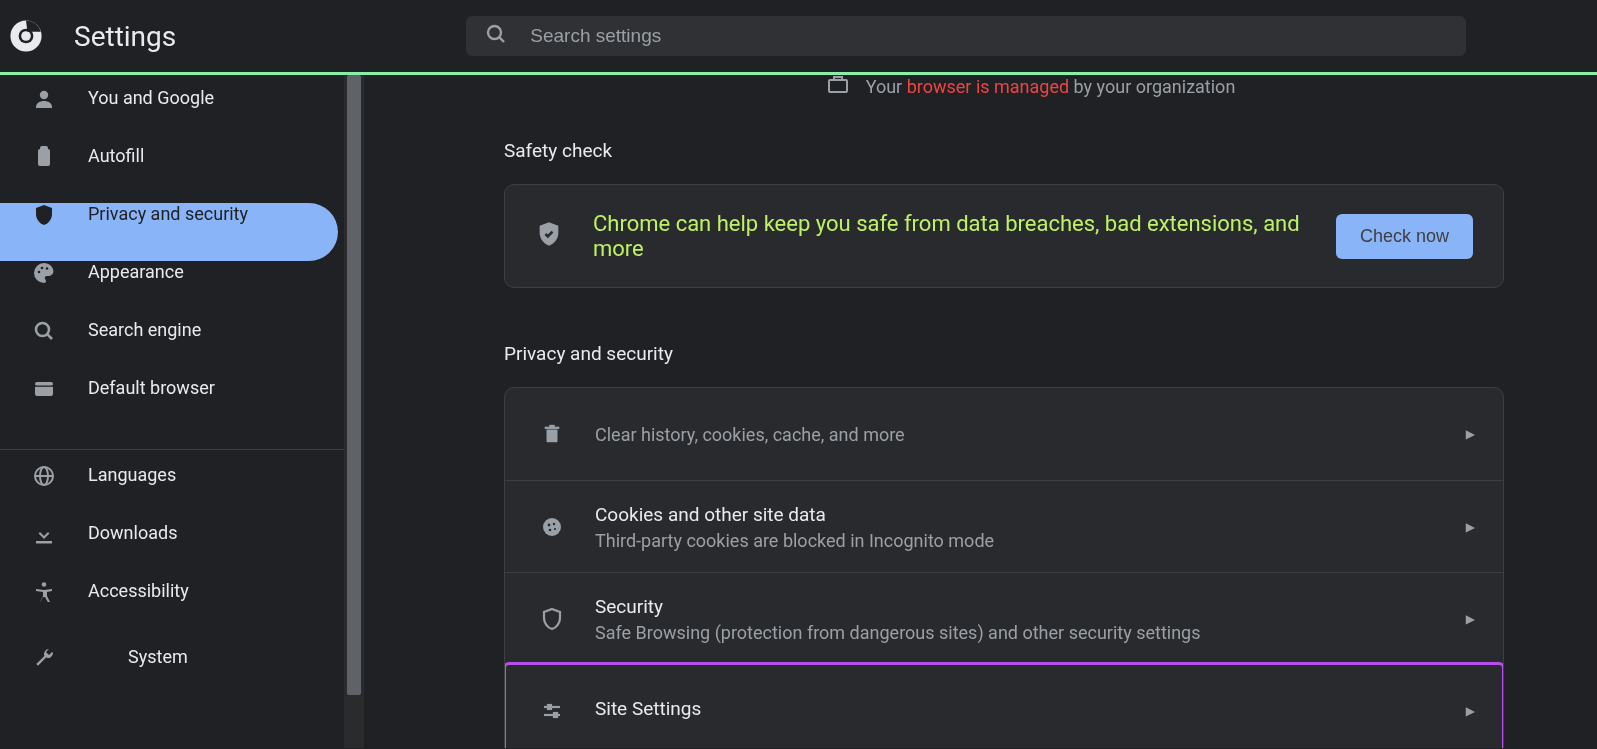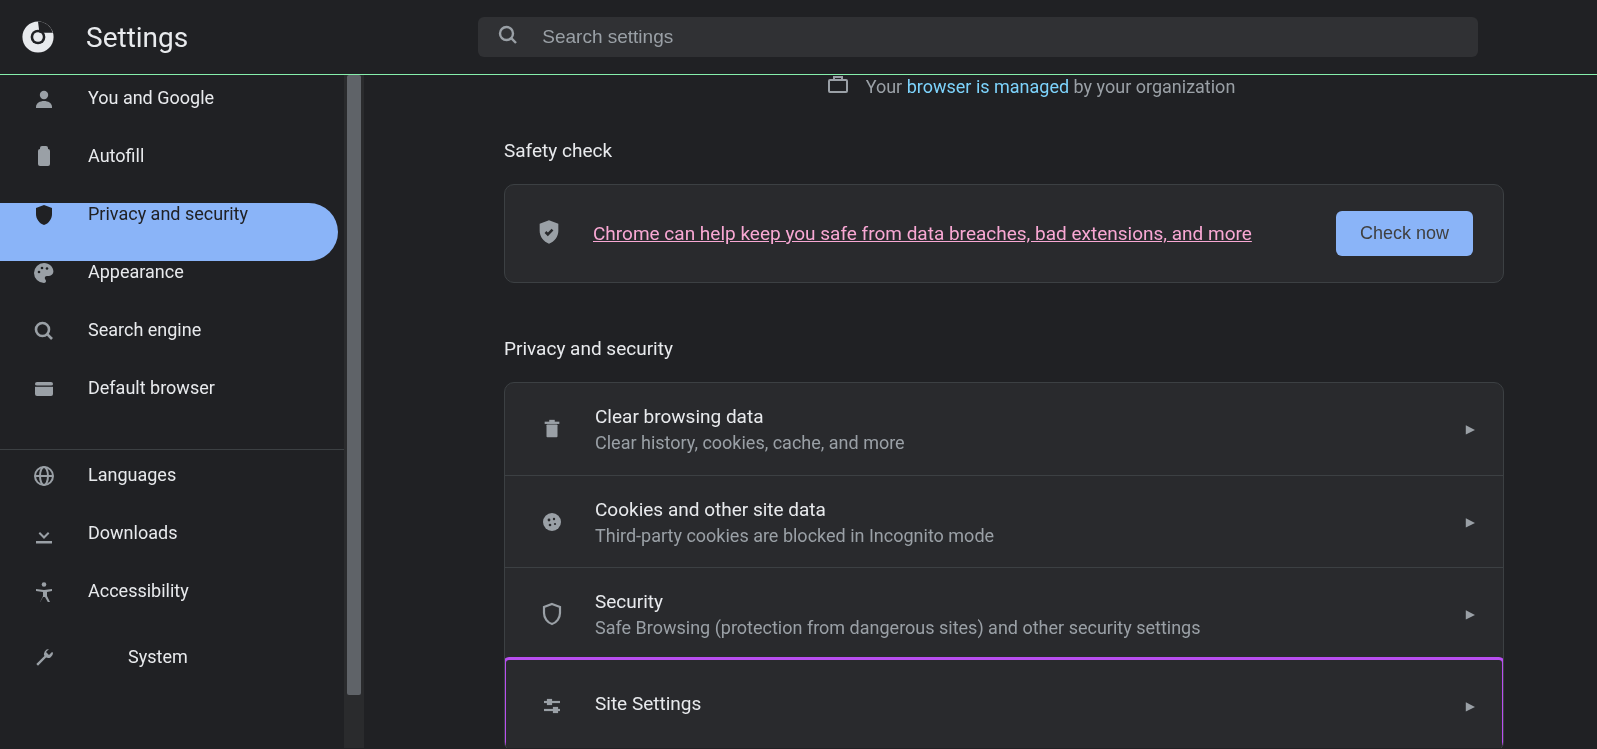--- a/index.html
+++ b/index.html
@@ -6,22 +6,22 @@
   html, body { width: 1597px; height: 749px; overflow: hidden; }
   body {
     background: #202124;
     font-family: 'Segoe UI', Roboto, Arial, sans-serif;
     color: #e8eaed;
   }
   .header {
     height: 75px;
     display: flex;
     align-items: center;
-    padding: 0 20px;
-    border-bottom: 1px solid #86efac;
+    padding: 0 8px;
+    border-bottom: 3px solid #86efac;
     background: #202124;
   }
   .header-logo {
     width: 36px;
     height: 36px;
     margin-right: 30px;
     display: flex;
     align-items: center;
     justify-content: center;
   }
@@ -122,21 +122,21 @@
   .managed-row {
     display: flex;
     align-items: center;
     justify-content: center;
     font-size: 18px;
     color: #9aa0a6;
     margin-top: -2px;
     height: 26px;
     overflow: hidden;
   }
-  .managed-row a { color: #7dd3fc; text-decoration: none; }
+  .managed-row a { color: #ef4444; text-decoration: none; }
   .managed-icon { margin-right: 16px; color:#9aa0a6; }
   .section-title {
     font-size: 19px;
     color: #e8eaed;
     margin-top: 40px;
     margin-bottom: 22px;
     font-weight: 400;
   }
   .card {
     background: #292a2d;
@@ -144,21 +144,21 @@
     border-radius: 10px;
     overflow: hidden;
     width: 1000px;
   }
   .safety-row {
     display: flex;
     align-items: center;
     padding: 26px 30px;
   }
   .safety-icon { color: #9aa0a6; margin-right: 30px; }
-  .safety-text { flex: 1; font-size: 19px; color: #f9a8d4; text-decoration: underline; }
+  .safety-text { flex: 1; font-size: 22px; color: #bef264; }
   .check-btn {
     background: #8ab4f8;
     color: #404040;
     border: none;
     border-radius: 6px;
     padding: 12px 24px;
     font-size: 18px;
     cursor: pointer;
   }
   .list-row {
@@ -338,21 +338,20 @@
     <div class="card">
       <div class="list-row">
         <span class="row-icon">
             <svg width="22" height="26" viewBox="0 0 24 24" fill="#9aa0a6">
               <rect x="6" y="7" width="12" height="14" rx="1"></rect>
               <rect x="4" y="4" width="16" height="2.5"></rect>
               <rect x="9" y="2" width="6" height="2.5"></rect>
             </svg>
           </span>
         <div class="row-text">
-          <div class="row-title">Clear browsing data</div>
           <div class="row-sub">Clear history, cookies, cache, and more</div>
         </div>
         <span class="row-chevron">▶</span>
       </div>
       <div class="list-row">
         <span class="row-icon">
             <svg width="24" height="24" viewBox="0 0 24 24" fill="#9aa0a6">
               <circle cx="12" cy="12" r="9"></circle>
               <circle cx="9" cy="10" r="1.4" fill="#292a2d"></circle>
               <circle cx="14" cy="9" r="1.2" fill="#292a2d"></circle>

